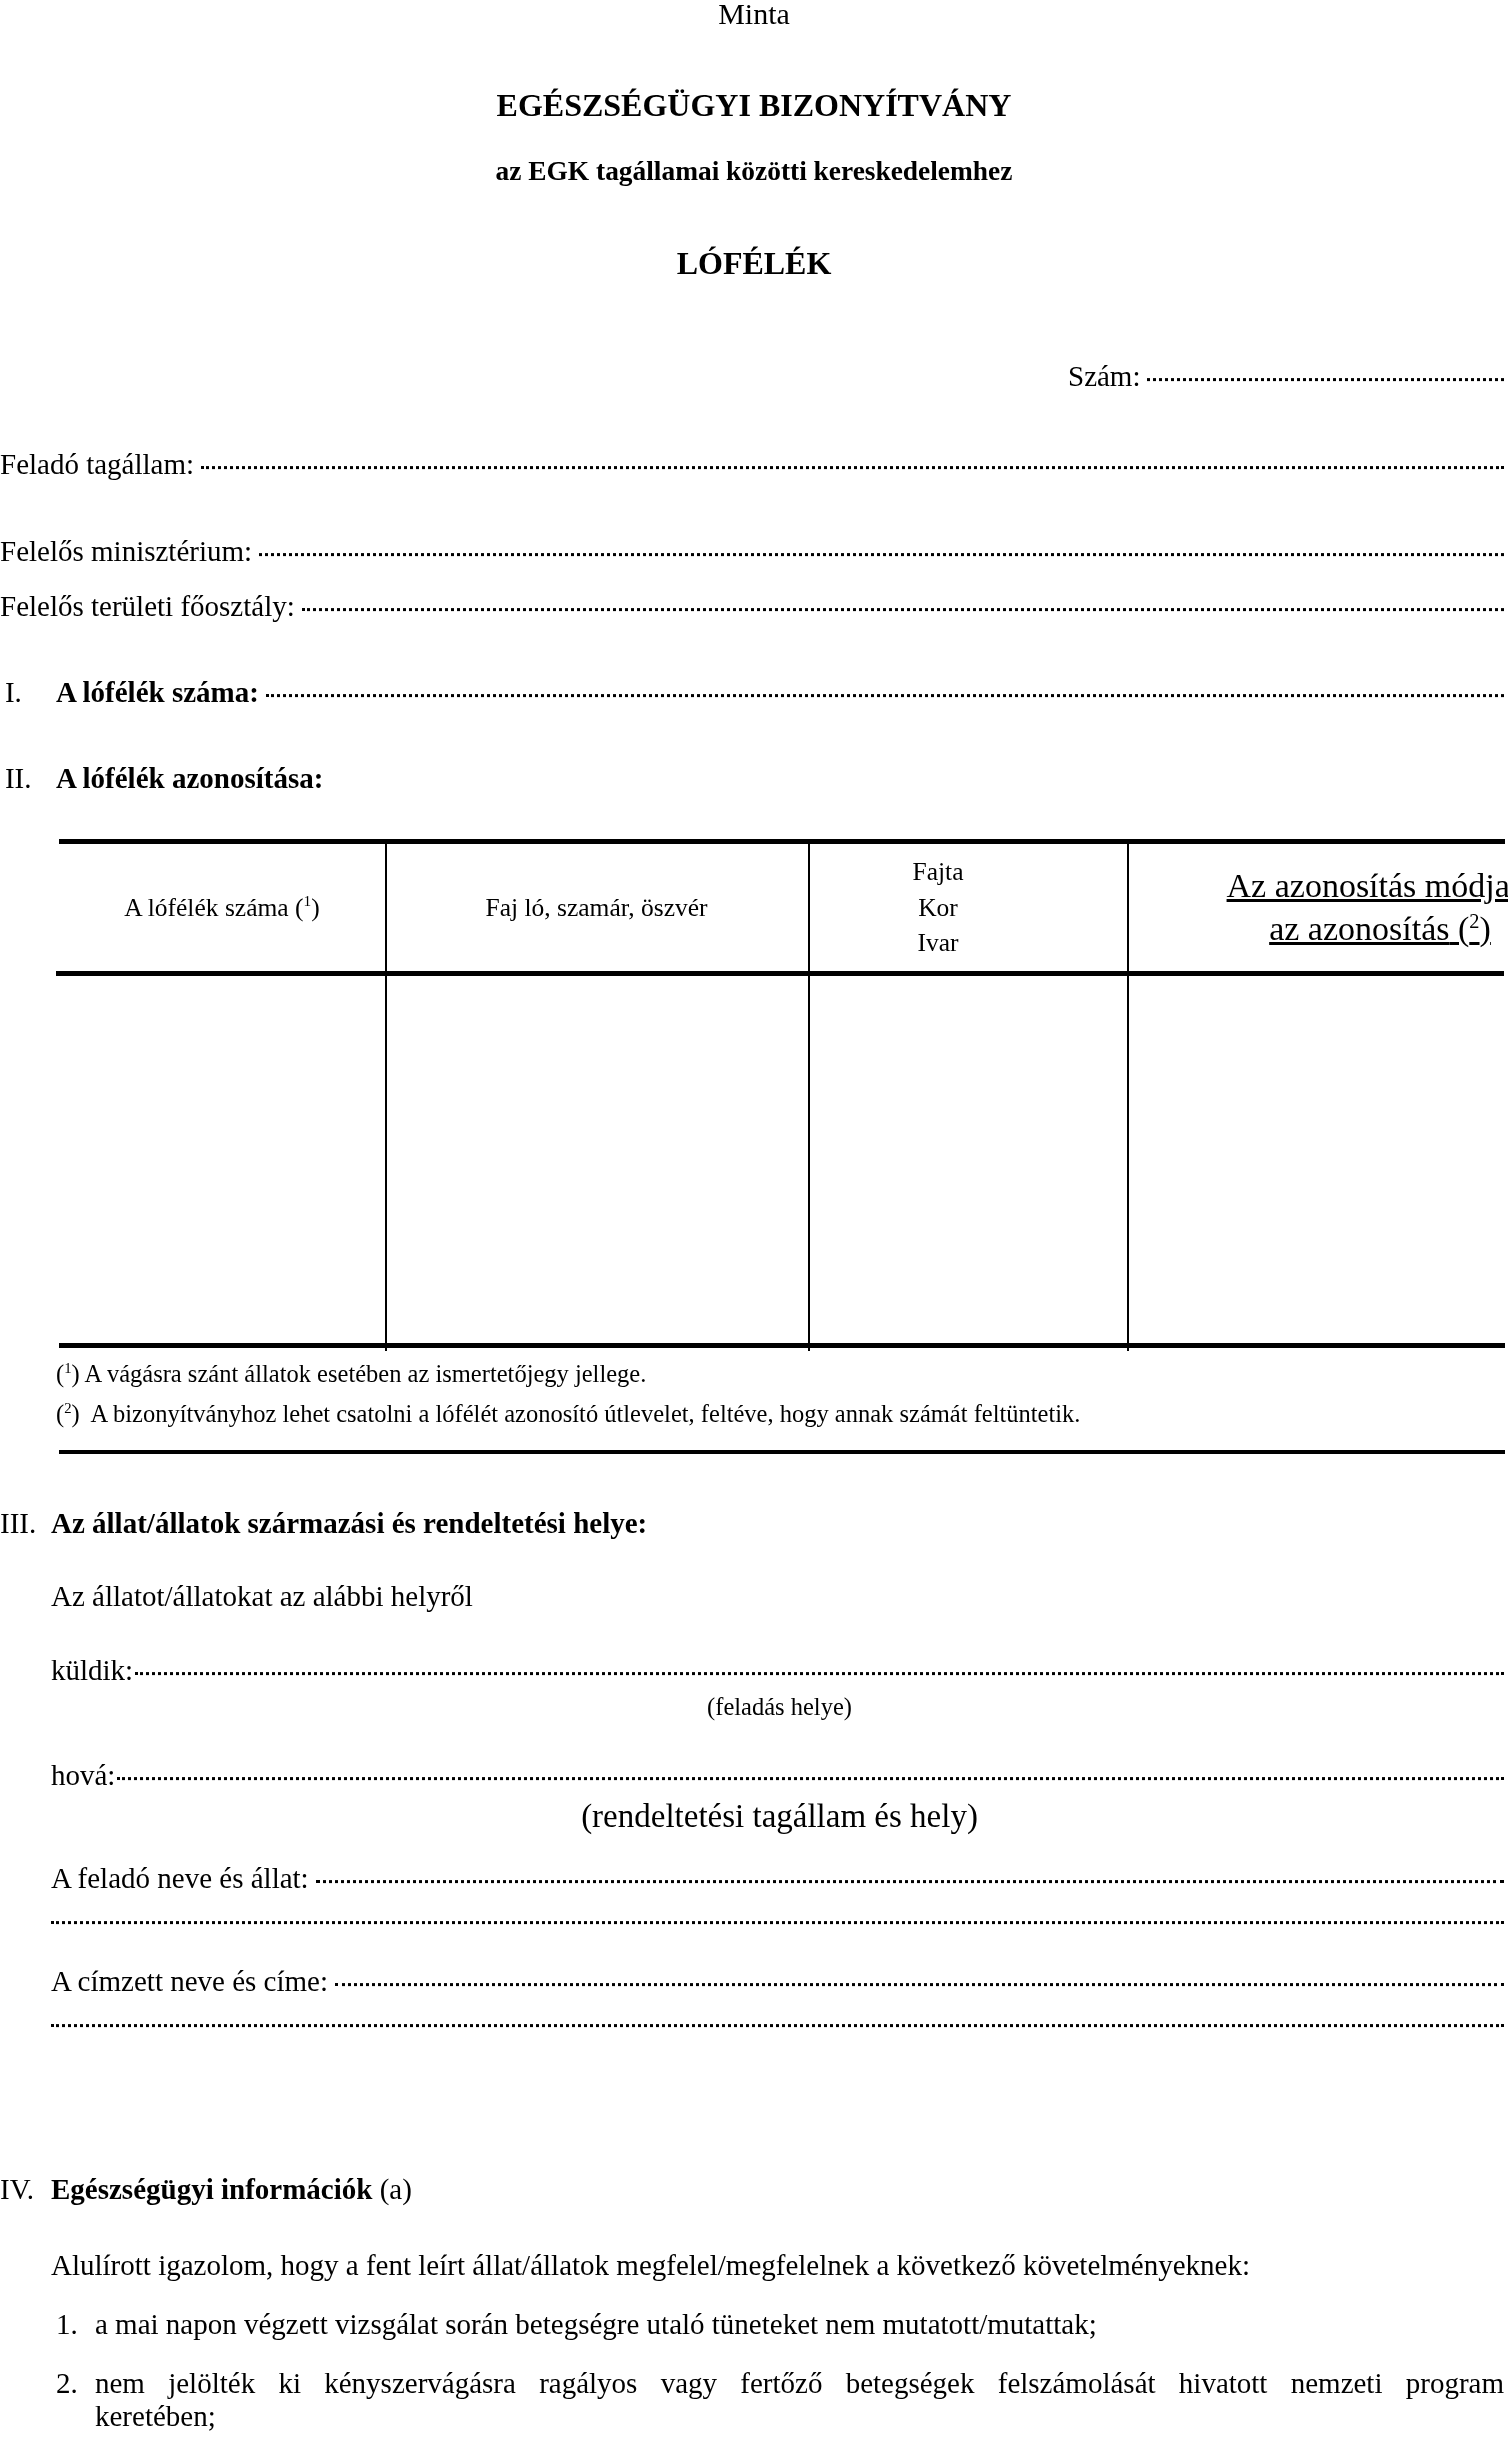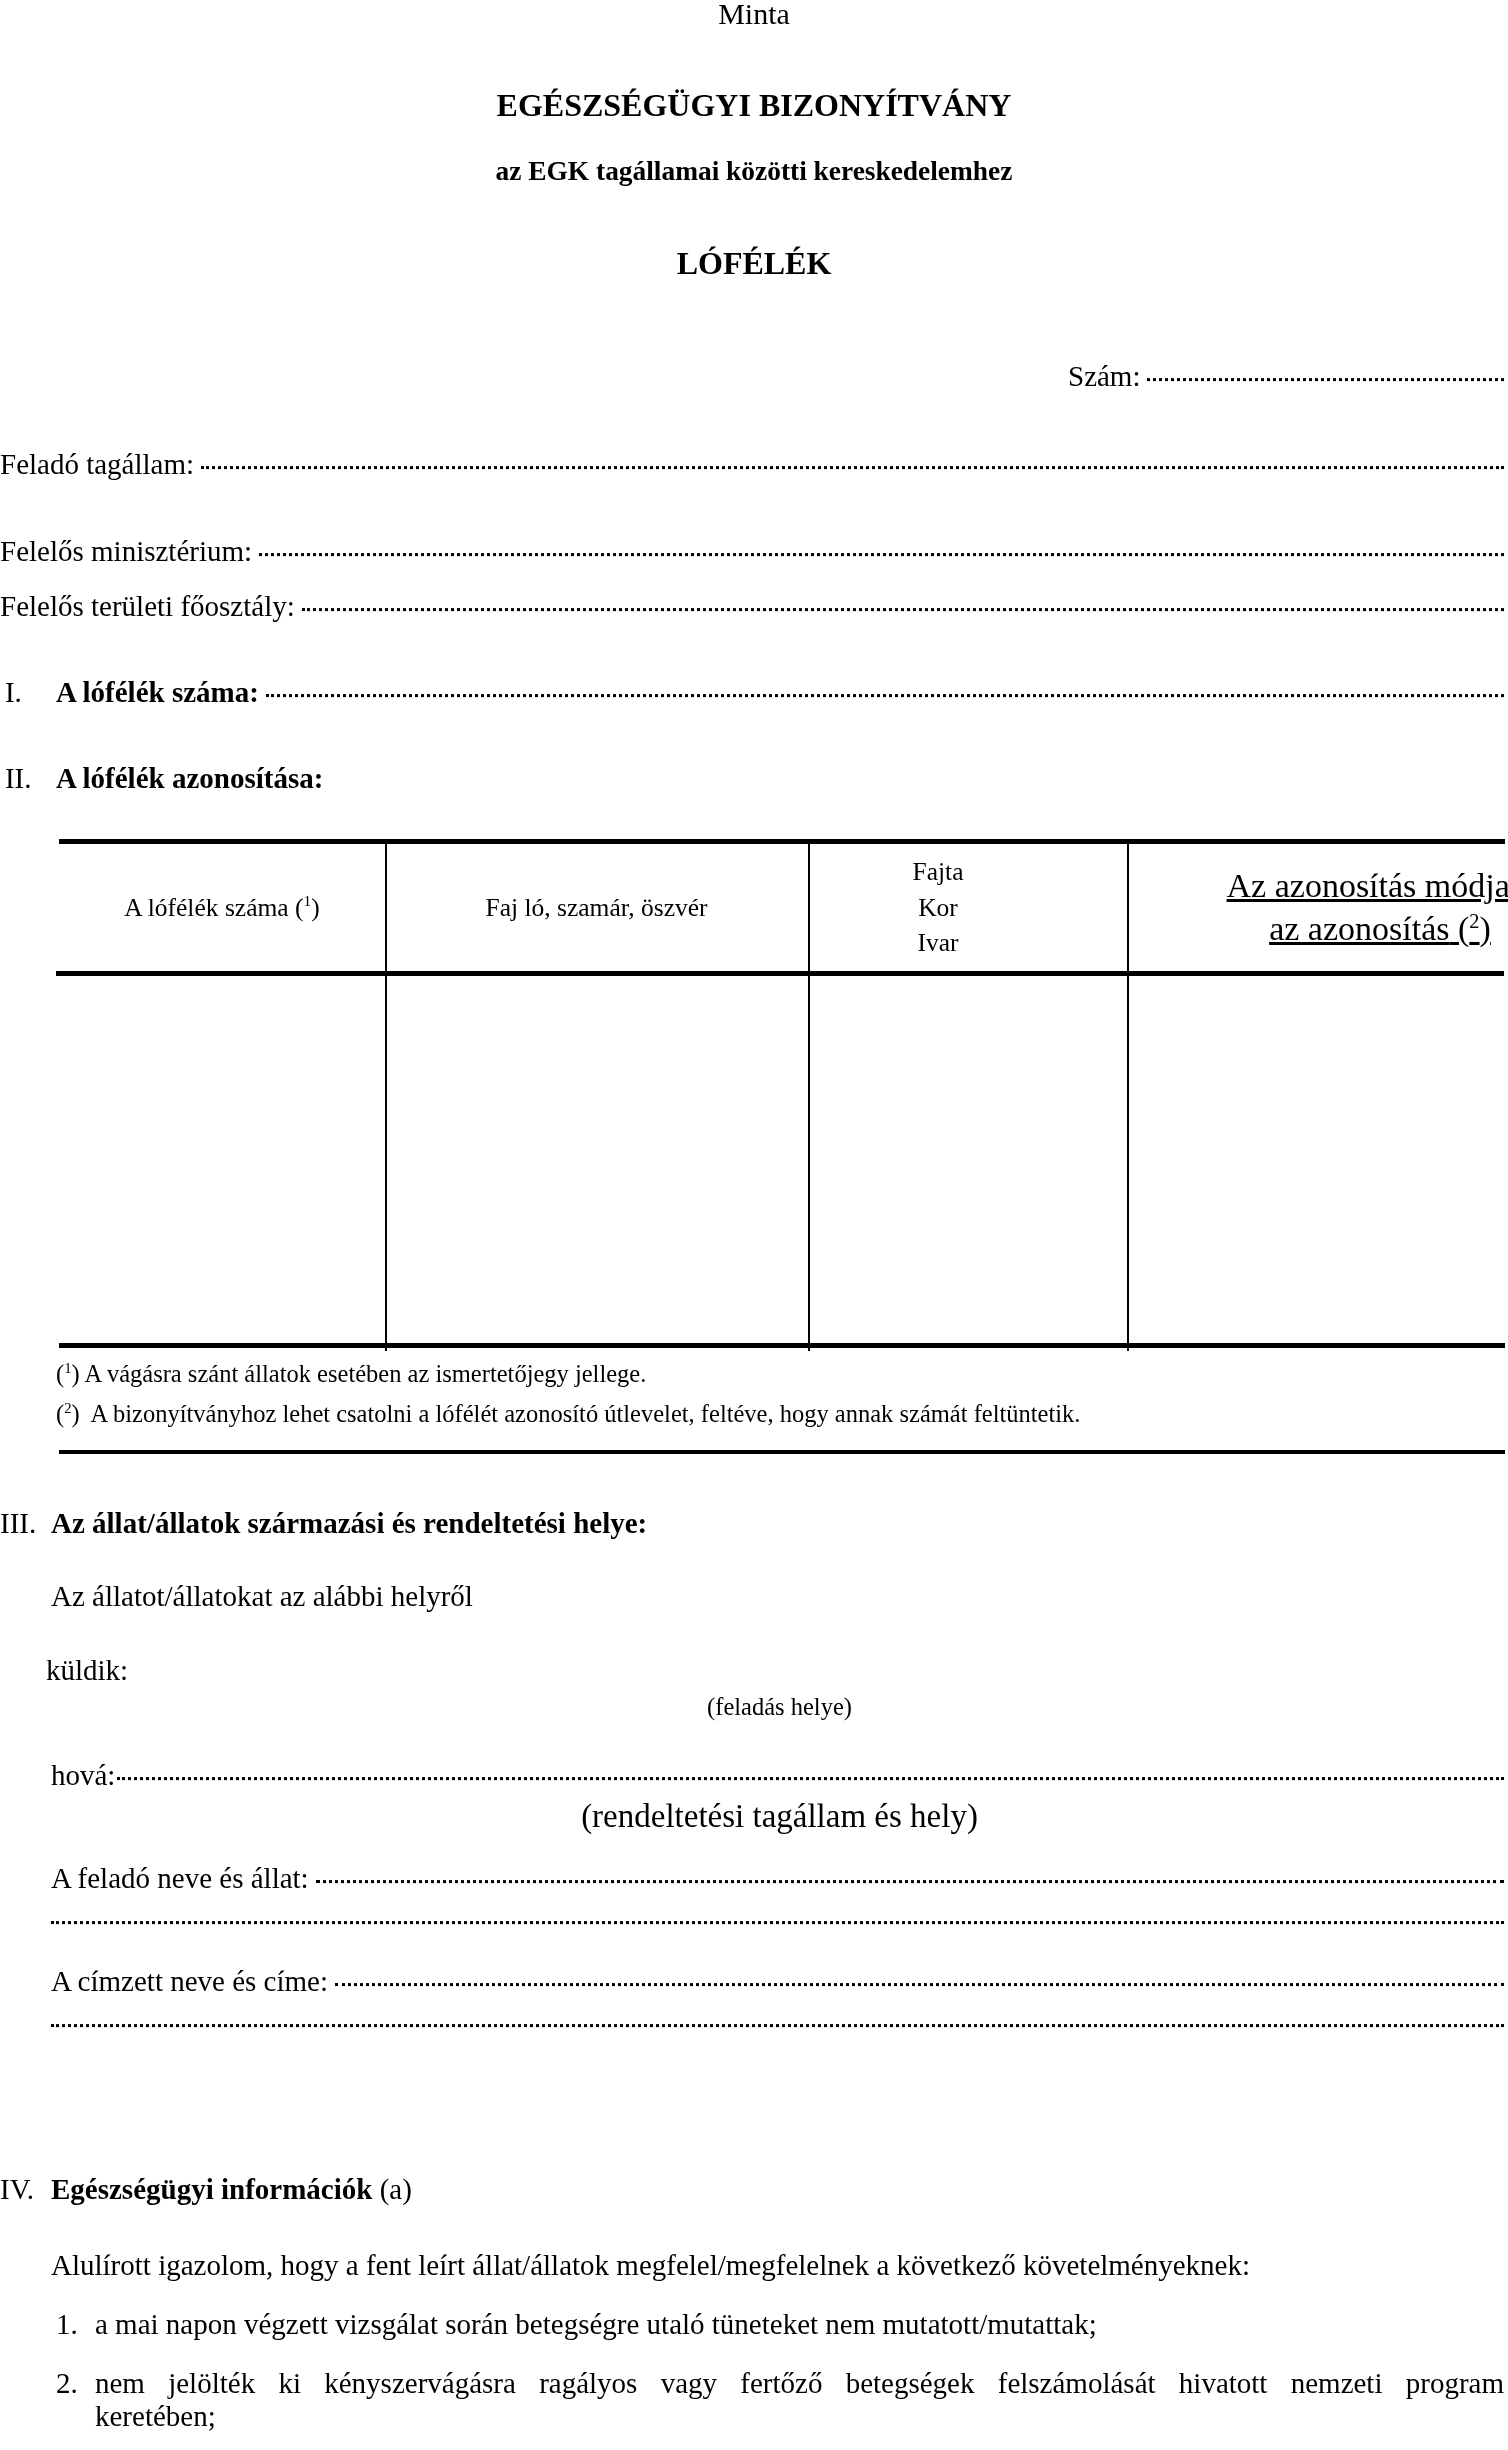--- a/index.html
+++ b/index.html
@@ -84,21 +84,21 @@
 
 <div class="abs" style="left:56px;top:1360px;font-size:24.5px;text-align:right;">(<sup>1</sup>) <span>A vágásra szánt állatok esetében az ismertetőjegy jellege.</span></div>
 <div class="abs" style="left:56px;top:1400px;font-size:24.5px;">(<sup>2</sup>)&nbsp; <span>A bizonyítványhoz lehet csatolni a lófélét azonosító útlevelet, feltéve, hogy annak számát feltüntetik.</span></div>
 <div class="rule-thick" style="left:59px;width:1446px;top:1450px;height:3.9px;"></div>
 
 <div class="abs" style="left:0;top:1507px;">
   <span class="roman">III.</span><span class="b">Az állat/állatok származási és rendeltetési helye:</span>
 </div>
 <div class="abs" style="left:51px;top:1580px;">Az állatot/állatokat az alábbi helyről</div>
 
-<div class="field" style="left:44px;width:1453px;top:1654px;flex-direction:column;">
+<div class="field" style="left:51px;width:1453px;top:1654px;">
   <span>küldik:</span>
     <span class="dots" style="margin-left:2px;"></span>
 </div>
 <div class="abs center" style="top:1693px;font-size:24.5px;padding-left:51px;box-sizing:border-box;">(feladás helye)</div>
 
 <div class="field" style="left:51px;width:1453px;top:1759px;">
   <span>hová:</span>
     <span class="dots" style="margin-left:2px;"></span>
 </div>
 <div class="abs center" style="top:1798px;font-size:33px;padding-left:51px;box-sizing:border-box;">(rendeltetési tagállam és hely)</div>

